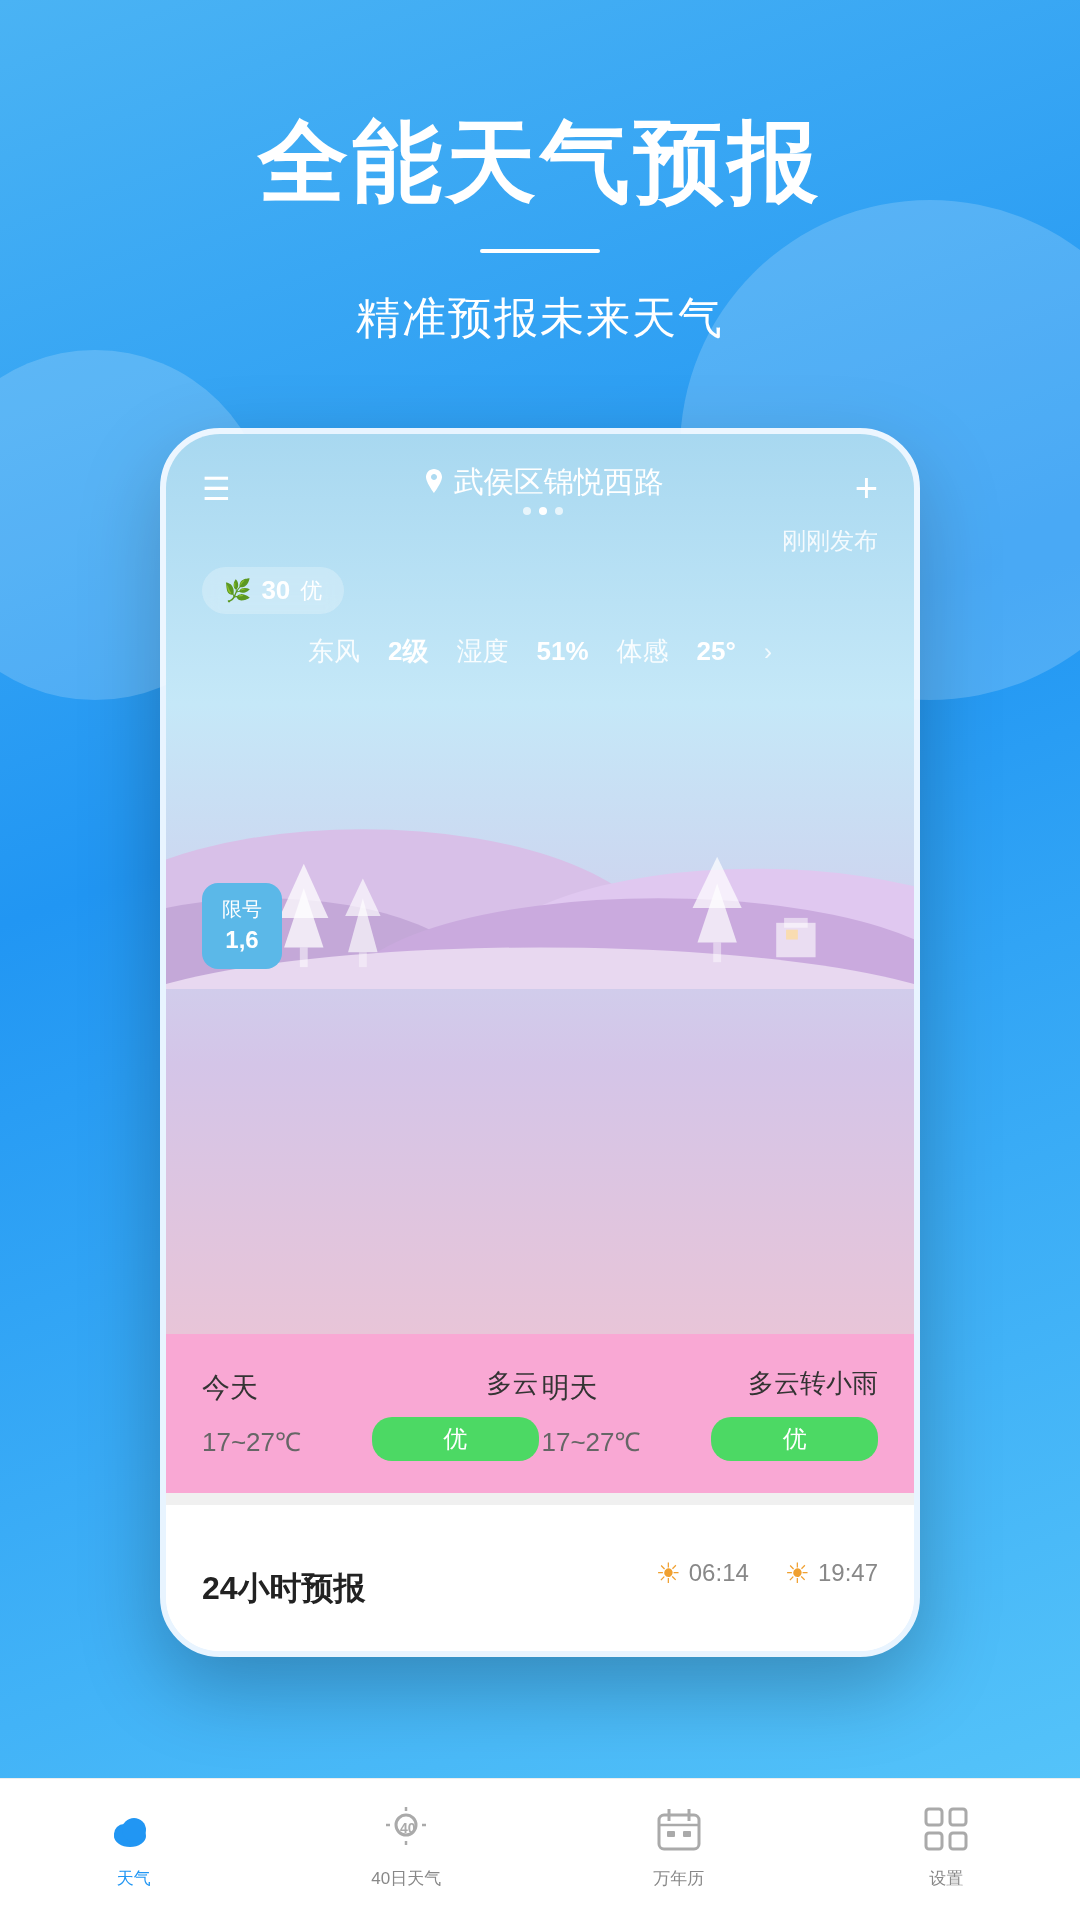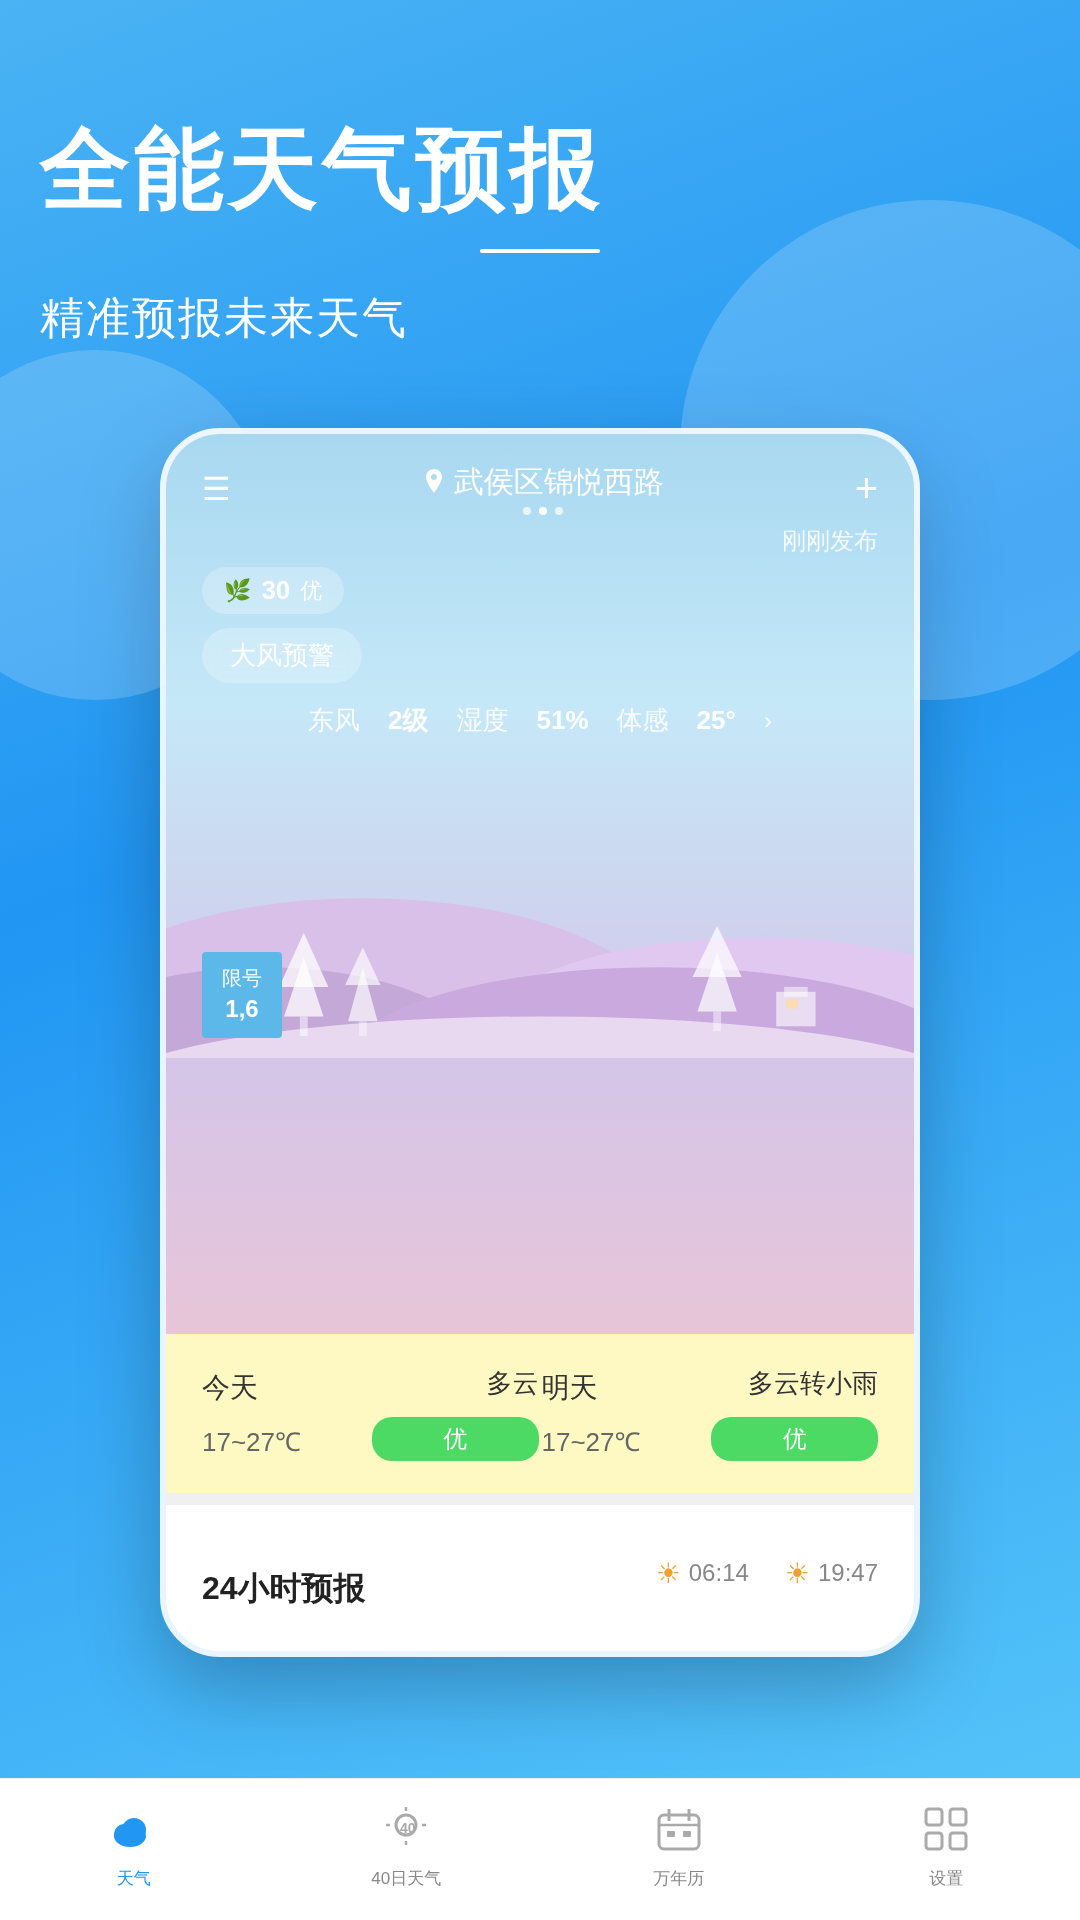--- a/index.html
+++ b/index.html
@@ -7,23 +7,24 @@
     body {
       width: 1080px;
       min-height: 1920px;
       background: linear-gradient(160deg, #4ab3f4 0%, #2196f3 40%, #5ac8fa 100%);
       font-family: -apple-system, 'PingFang SC', 'Microsoft YaHei', sans-serif;
       overflow-x: hidden;
     }
 
     
     .hero {
-      text-align: left;
+      text-align: center;
       padding: 120px 40px 60px;
       position: relative;
+      font-family: Liberation Mono, monospace;
     }
     .hero-title {
       font-size: 90px;
       font-weight: 700;
       color: #fff;
       letter-spacing: 4px;
       line-height: 1.1;
     }
     .hero-divider {
       width: 120px;
@@ -219,33 +220,33 @@
       width: 100%;
       height: 100%;
     }
 
     
     .limit-badge {
       position: absolute;
       bottom: 20px;
       left: 36px;
       background: #5bb8e8;
-      border-radius: 4px;
+      border-radius: 16px;
       padding: 12px 20px;
       text-align: center;
       color: #fff;
       font-size: 22px;
       line-height: 1.4;
     }
     .limit-title { font-size: 20px; }
     .limit-num { font-size: 24px; font-weight: 600; }
 
     
     .weather-summary {
-      background: #fef9c3;
+      background: #f9a8d4;
       padding: 32px 36px;
       display: grid;
       grid-template-columns: 1fr 1fr 1fr 1fr;
       align-items: center;
       gap: 3px;
     }
     .summary-col {
       display: flex;
       flex-direction: column;
       gap: 16px;
@@ -377,23 +378,20 @@
       </div>
 
       <div class="just-published">刚刚发布</div>
 
       <div class="badges-row">
         <div class="aqi-badge">
           <span class="leaf-icon">🌿</span>
           <span class="aqi-num">30</span>
           <span class="aqi-level">优</span>
         </div>
-        <div class="wind-badge">
-          <span>大风预警</span>
-        </div>
       </div>
 
 
       <div class="weather-details">
         <span>东风</span>
         <span class="detail-bold">2级</span>
         <span>湿度</span>
         <span class="detail-bold">51%</span>
         <span>体感</span>
         <span class="detail-bold">25°</span>

